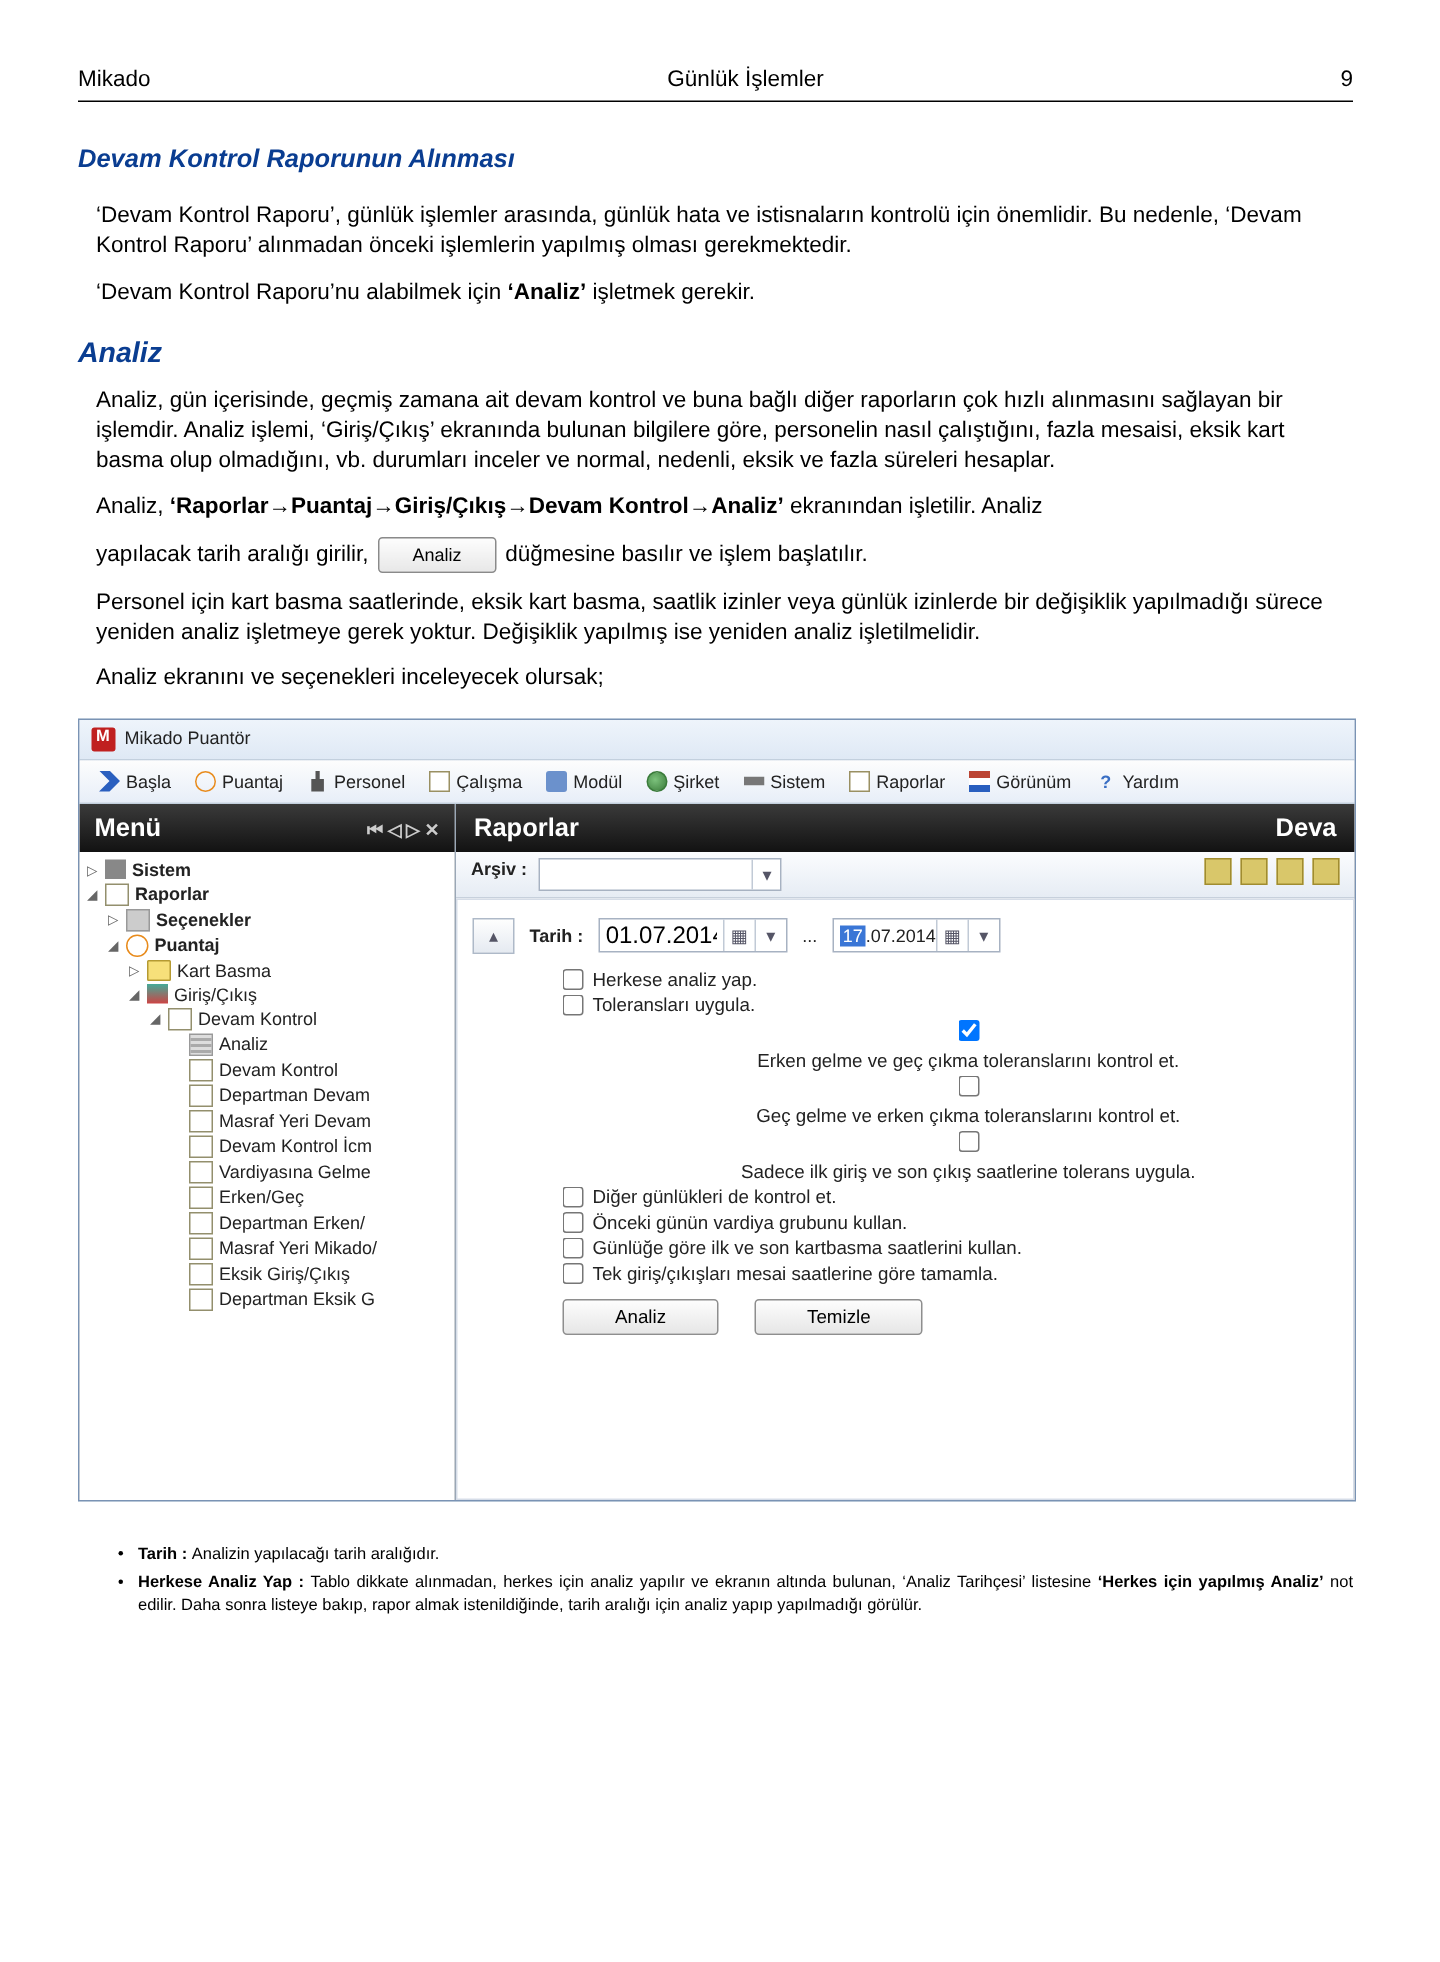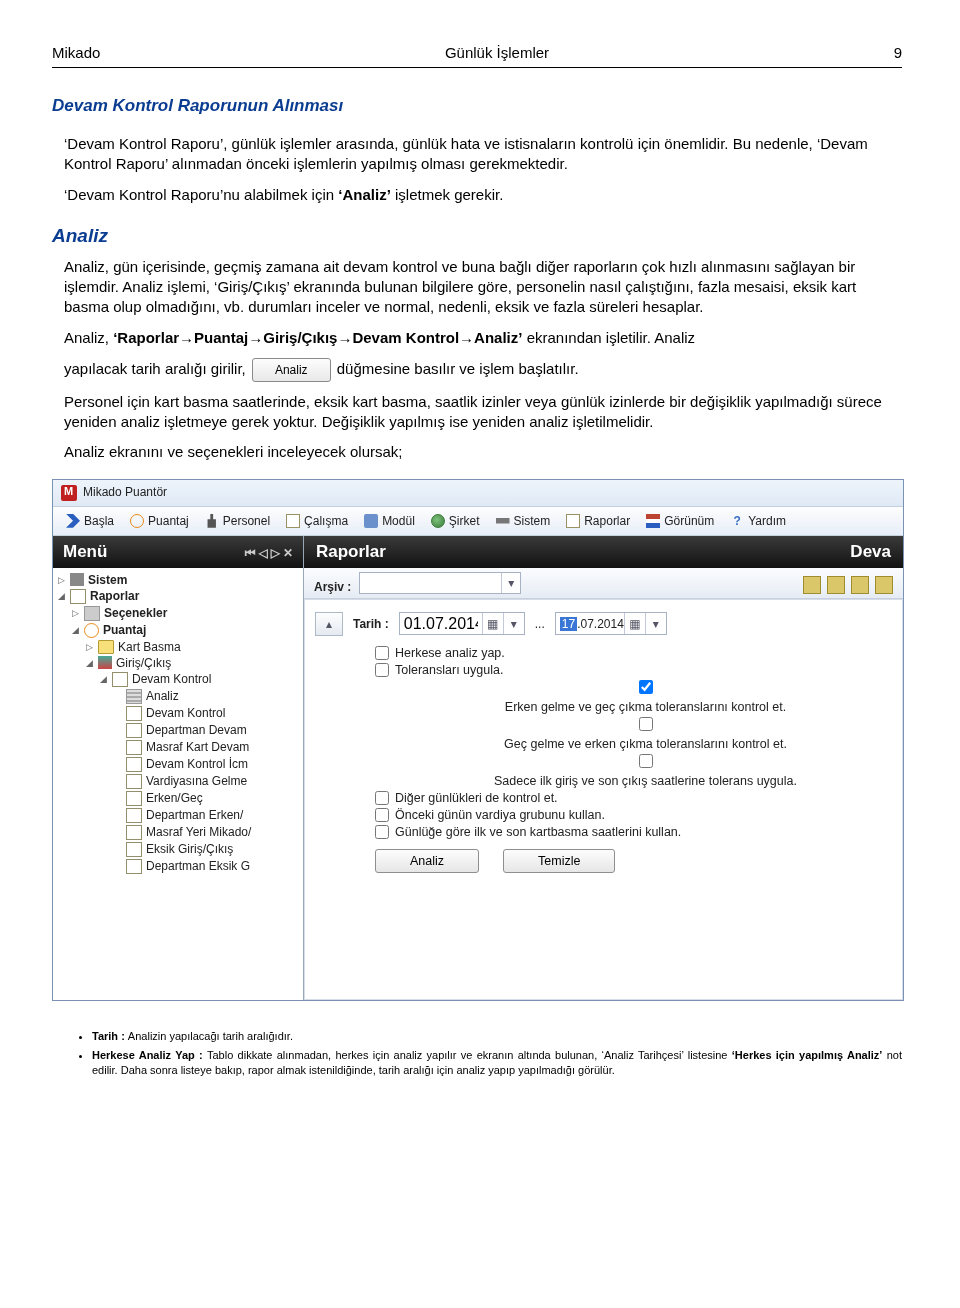--- a/index.html
+++ b/index.html
@@ -103,21 +103,21 @@
   .main-hdr{
     background: linear-gradient(#3a3a3a,#121212);
     color:#fff;font-size:17px;font-weight:bold;
     padding:6px 12px;
     display:flex;justify-content:space-between;
   }
   .toolbar{
     background:linear-gradient(#fbfcfe,#e6ecf4);
     border-bottom:1px solid #c7d0dc;
     padding:4px 10px;
-    display:flex;align-items:flex-end;gap:8px;
+    display:flex;align-items:flex-start;gap:8px;
   }
   .toolbar .combo{
     background:#fff;border:1px solid #a7b2c2;height:20px;width:160px;
     display:inline-flex;align-items:center;justify-content:flex-end;
   }
   .combo .dd{width:18px;height:100%;border-left:1px solid #c1cad6;display:flex;align-items:center;justify-content:center;color:#556;}
   .tb-icons{display:flex;gap:6px;margin-left:auto;}
   .tb-icons span{width:16px;height:16px;display:inline-block;}
   .content{
     background:#fff;border:1px solid #d6dde8;margin:0;flex:1;
@@ -278,21 +278,21 @@
               <span>Devam Kontrol</span>
             </div>
           <div class="tree-item ind4">
               <span class="tw"></span>
               <span class="docico"></span>
               <span>Departman Devam</span>
             </div>
           <div class="tree-item ind4">
               <span class="tw"></span>
               <span class="docico"></span>
-              <span>Masraf Kart Devam</span>
+              <span>Masraf Yeri Devam</span>
             </div>
           <div class="tree-item ind4">
               <span class="tw"></span>
               <span class="docico"></span>
               <span>Devam Kontrol İcm</span>
             </div>
           <div class="tree-item ind4">
               <span class="tw"></span>
               <span class="docico"></span>
               <span>Vardiyasına Gelme</span>
@@ -387,20 +387,24 @@
               <span>Diğer günlükleri de kontrol et.</span>
             </div>
           <div class="chk-row">
               <input type="checkbox" style="">
               <span>Önceki günün vardiya grubunu kullan.</span>
             </div>
           <div class="chk-row">
               <input type="checkbox" style="">
               <span>Günlüğe göre ilk ve son kartbasma saatlerini kullan.</span>
             </div>
+          <div class="chk-row">
+              <input type="checkbox" style="">
+              <span>Tek giriş/çıkışları mesai saatlerine göre tamamla.</span>
+            </div>
 
           <div class="btn-row">
             <button class="winbtn">Analiz</button>
             <button class="winbtn">Temizle</button>
           </div>
         </div>
       </div>
     </div>
   </div>
 

